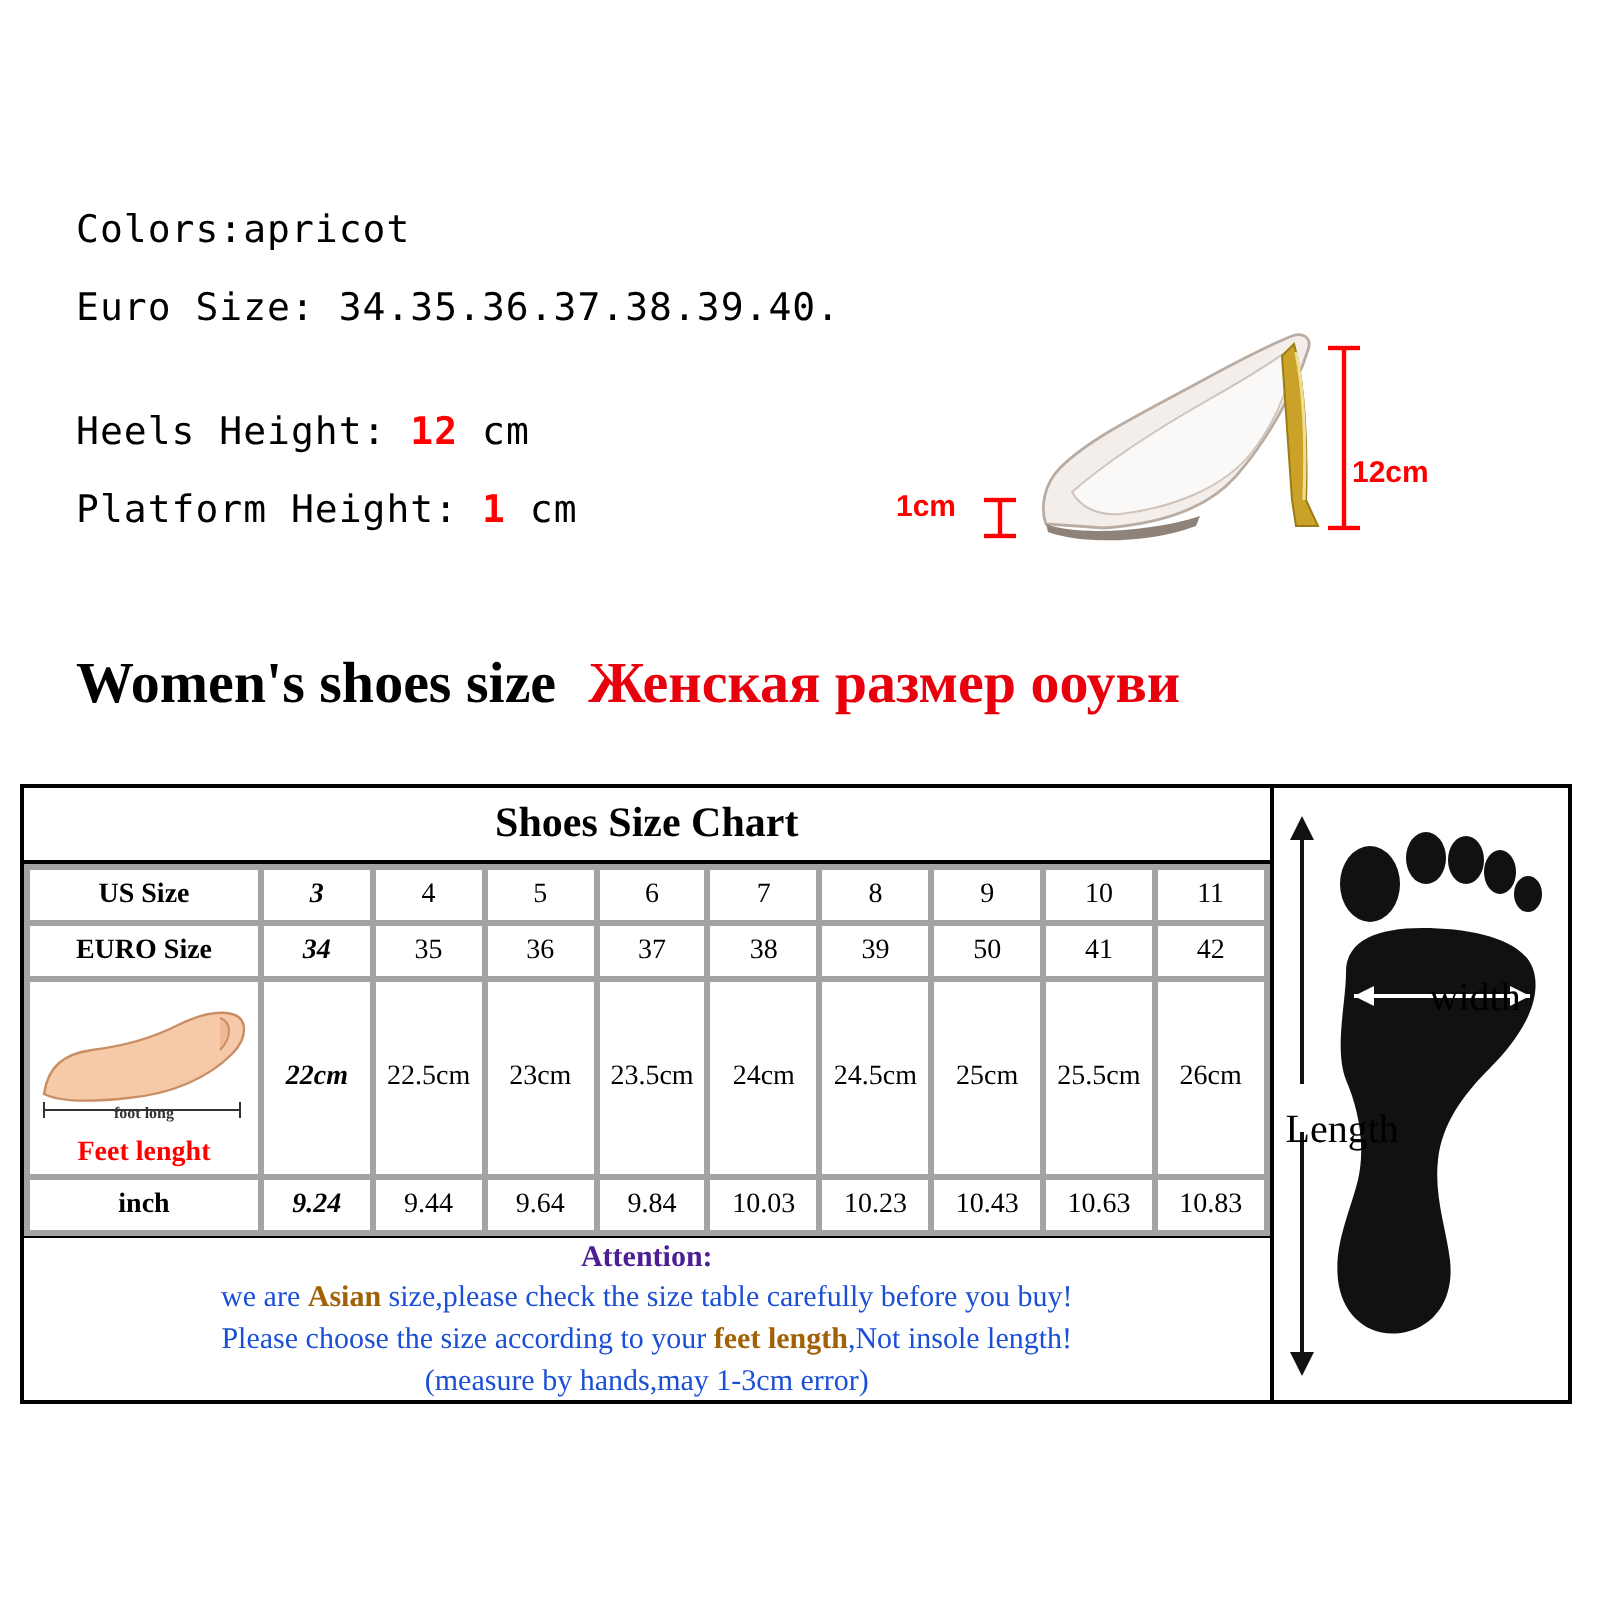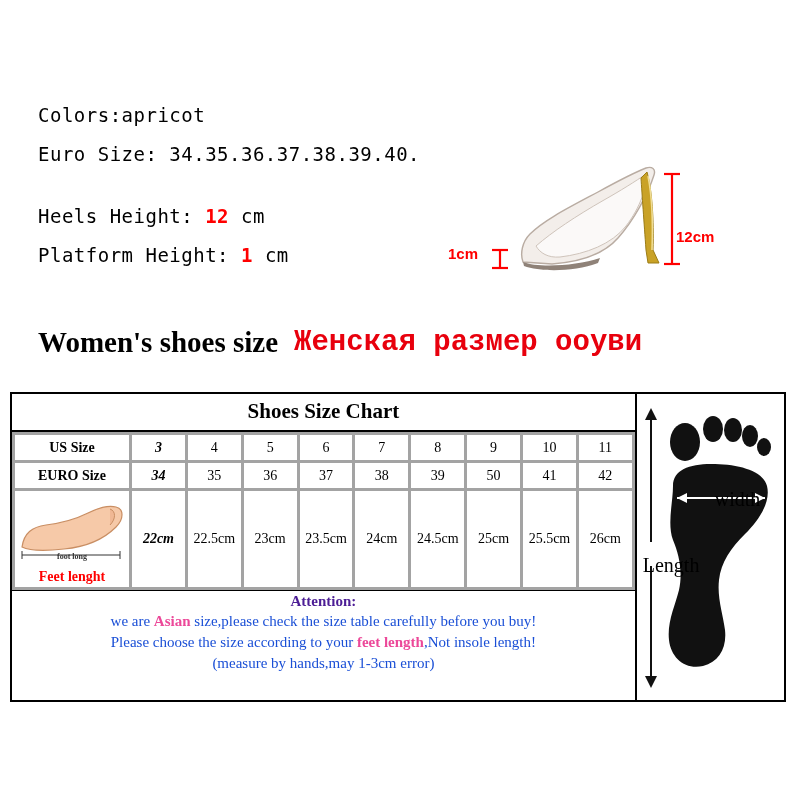--- a/index.html
+++ b/index.html
@@ -68,21 +68,21 @@
   .heading-en {
     font-size: 29px;
     font-weight: bold;
     font-family: "Liberation Serif", serif;
     color: #000;
     white-space: nowrap;
   }
   .heading-ru {
     font-size: 29px;
     font-weight: bold;
-    font-family: Liberation Mono, monospace;
+    font-family: Liberation Serif, serif;
     color: #e8000d;
     white-space: nowrap;
   }
 
   
   .chart-wrap {
     position: absolute;
     left: 10px;
     top: 392px;
     width: 776px;
@@ -165,21 +165,21 @@
     font-weight: bold;
     font-size: 15px;
     margin-bottom: 1px;
   }
   .attention-line {
     color: #1a4fd6;
     font-size: 15px;
     line-height: 21px;
   }
   .attention-line .em-red {
-    color: #ec4899;
+    color: #a16207;
     font-weight: bold;
   }
 
   
   .foot-diagram {
     width: 150px;
     border: 2px solid #000;
     border-left: none;
     box-sizing: border-box;
     position: relative;
@@ -304,20 +304,32 @@
         <td class="cm-cell first">22cm</td>
         <td class="cm-cell">22.5cm</td>
         <td class="cm-cell">23cm</td>
         <td class="cm-cell">23.5cm</td>
         <td class="cm-cell">24cm</td>
         <td class="cm-cell">24.5cm</td>
         <td class="cm-cell">25cm</td>
         <td class="cm-cell">25.5cm</td>
         <td class="cm-cell">26cm</td>
       </tr>
+      <tr>
+        <td class="rowlabel">inch</td>
+        <td class="first-col-italic">9.24</td>
+        <td>9.44</td>
+        <td>9.64</td>
+        <td>9.84</td>
+        <td>10.03</td>
+        <td>10.23</td>
+        <td>10.43</td>
+        <td>10.63</td>
+        <td>10.83</td>
+      </tr>
     </tbody>
       </table>
 
     <div class="attention-box">
       <div class="attention-title">Attention:</div>
       <div class="attention-line">
         <span>we are </span><span class="em-red">Asian</span><span> size,please check the size table carefully before you buy!</span>
       </div>
       <div class="attention-line">
         <span>Please choose the size according to your </span><span class="em-red">feet length</span><span>,Not insole length!</span>

